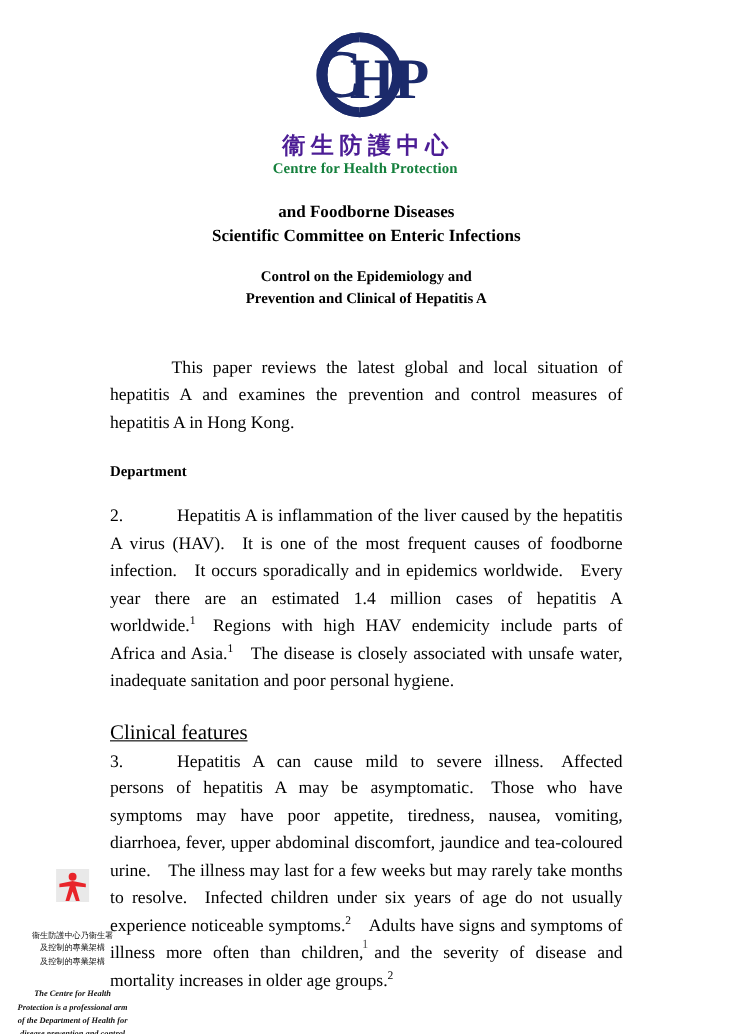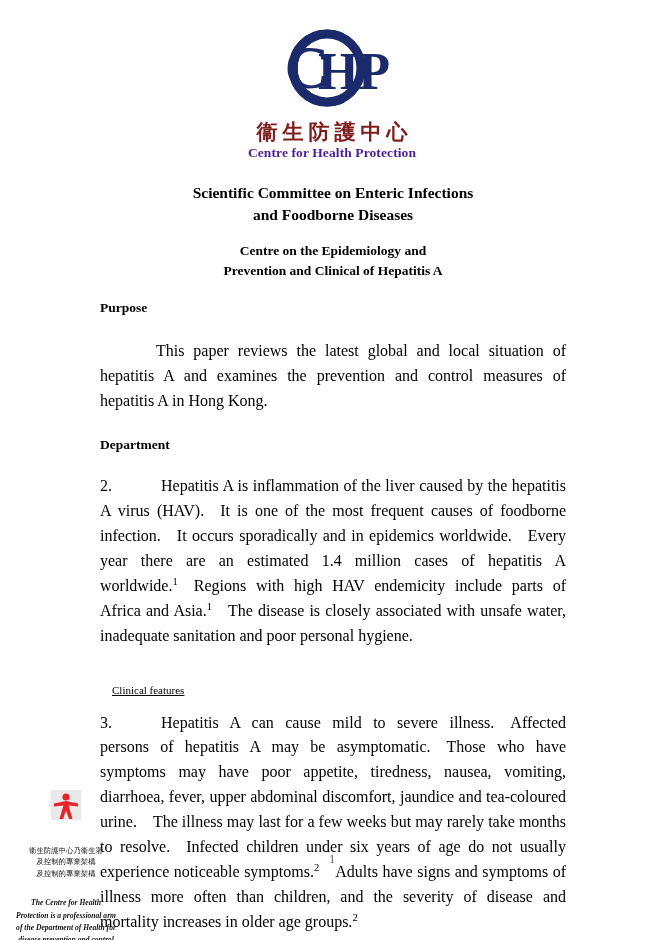--- a/index.html
+++ b/index.html
@@ -34,29 +34,29 @@
     height: 88px;
     margin: 0 auto;
     display: block;
   }
   .logo-cn {
     margin-top: 6px;
     font-family: "DejaVu Sans", sans-serif;
     font-size: 21px;
     font-weight: 700;
     letter-spacing: 5px;
-    color: #7f1d1d;
+    color: #4c1d95;
     line-height: 1.15;
     padding-left: 5px;
   }
   .logo-en {
     font-family: "Liberation Serif", "DejaVu Serif", serif;
     font-size: 13.5px;
     font-weight: 700;
-    color: #4c1d95;
+    color: #15803d;
     letter-spacing: 0.1px;
     margin-top: 1px;
   }
 
   
   .doc-title {
     position: absolute;
     left: 100px;
     right: 98px;
     top: 182px;
@@ -82,23 +82,23 @@
     left: 100px;
     width: 466px;
     top: 300px;
   }
   .h-bold {
     font-size: 13.5px;
     font-weight: 700;
     margin: 0;
   }
   .h-underline {
-    font-size: 11px;
+    font-size: 19px;
     font-weight: 400;
-    margin: 12px;
+    margin: 0;
     text-decoration: underline;
   }
   p.para {
     margin: 0;
     font-size: 16px;
     line-height: 1.56;
     text-align: justify;
     text-justify: inter-word;
   }
   .gap-lg { height: 23px; }
@@ -164,32 +164,31 @@
       <text x="40" y="62" font-family="'Liberation Serif', serif" font-size="62" font-weight="700" fill="#1b2a6b" text-anchor="middle">C</text>
       <text x="87" y="63" font-family="'Liberation Serif', serif" font-size="52" font-weight="700" fill="#1b2a6b" text-anchor="middle">HP</text>
       <path d="M60 8 A34 34 0 0 1 60 76" fill="none" stroke="#1b2a6b" stroke-width="9"></path>
       <path d="M60 8 A34 34 0 0 0 60 76" fill="none" stroke="#1b2a6b" stroke-width="9"></path>
     </svg>
     <div class="logo-cn">衞生防護中心</div>
     <div class="logo-en">Centre for Health Protection</div>
   </div>
 
   <div class="doc-title">
+    <div>and Foodborne Diseases</div>
     <div>Scientific Committee on Enteric Infections</div>
-    <div>and Foodborne Diseases</div>
   </div>
 
   <div class="doc-subtitle">
-    <div>Centre on the Epidemiology and</div>
+    <div>Control on the Epidemiology and</div>
     <div>Prevention and Clinical of Hepatitis A</div>
   </div>
 
   <div class="body-col">
 
-    <h2 class="h-bold">Purpose</h2>
     <div class="gap-lg"></div>
     <p class="para"><span class="indent"></span><span>This paper reviews the latest global and local situation of hepatitis A and examines the prevention and control measures of hepatitis A in Hong Kong.</span></p>
 
     <div class="gap-lg"></div>
 
     <h2 class="h-bold">Department</h2>
     <div class="gap-md"></div>
     <p class="para"><span>2.</span><span class="numgap"></span><span>Hepatitis A is inflammation of the liver caused by the hepatitis A virus (HAV). It is one of the most frequent causes of foodborne infection. It occurs sporadically and in epidemics worldwide. Every year there are an estimated 1.4 million cases of hepatitis A worldwide.</span><sup>1</sup><span> Regions with high HAV endemicity include parts of Africa and Asia.</span><sup>1</sup><span> The disease is closely associated with unsafe water, inadequate sanitation and poor personal hygiene.</span></p>
 
     <div class="gap-lg"></div>

